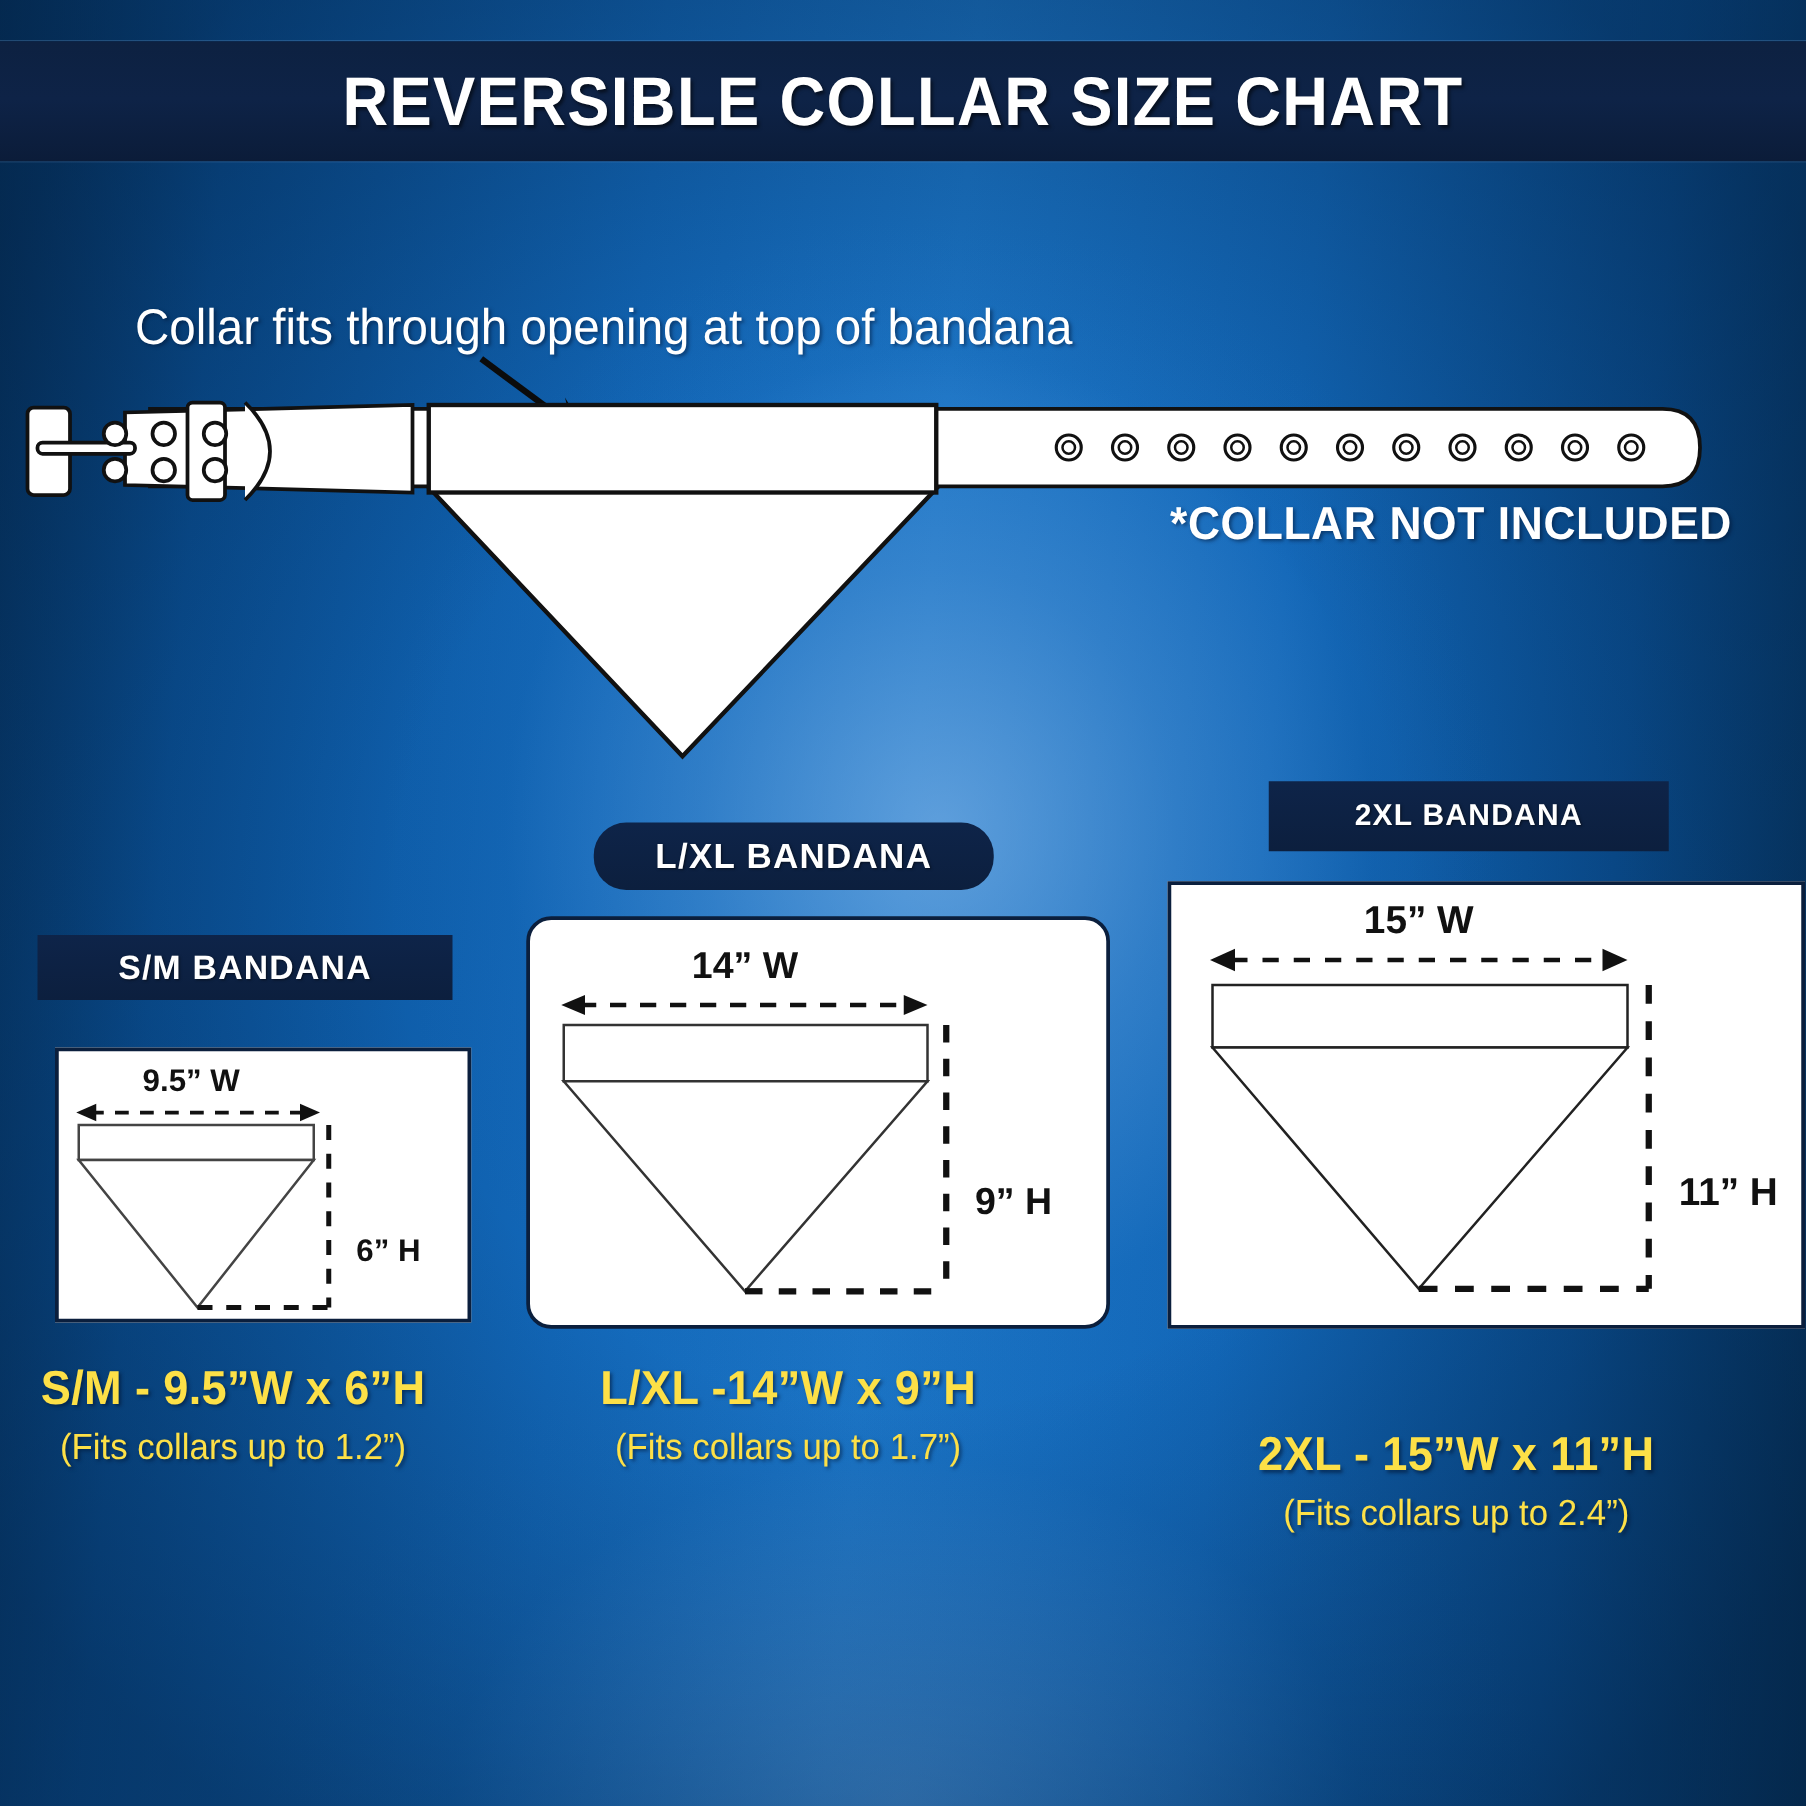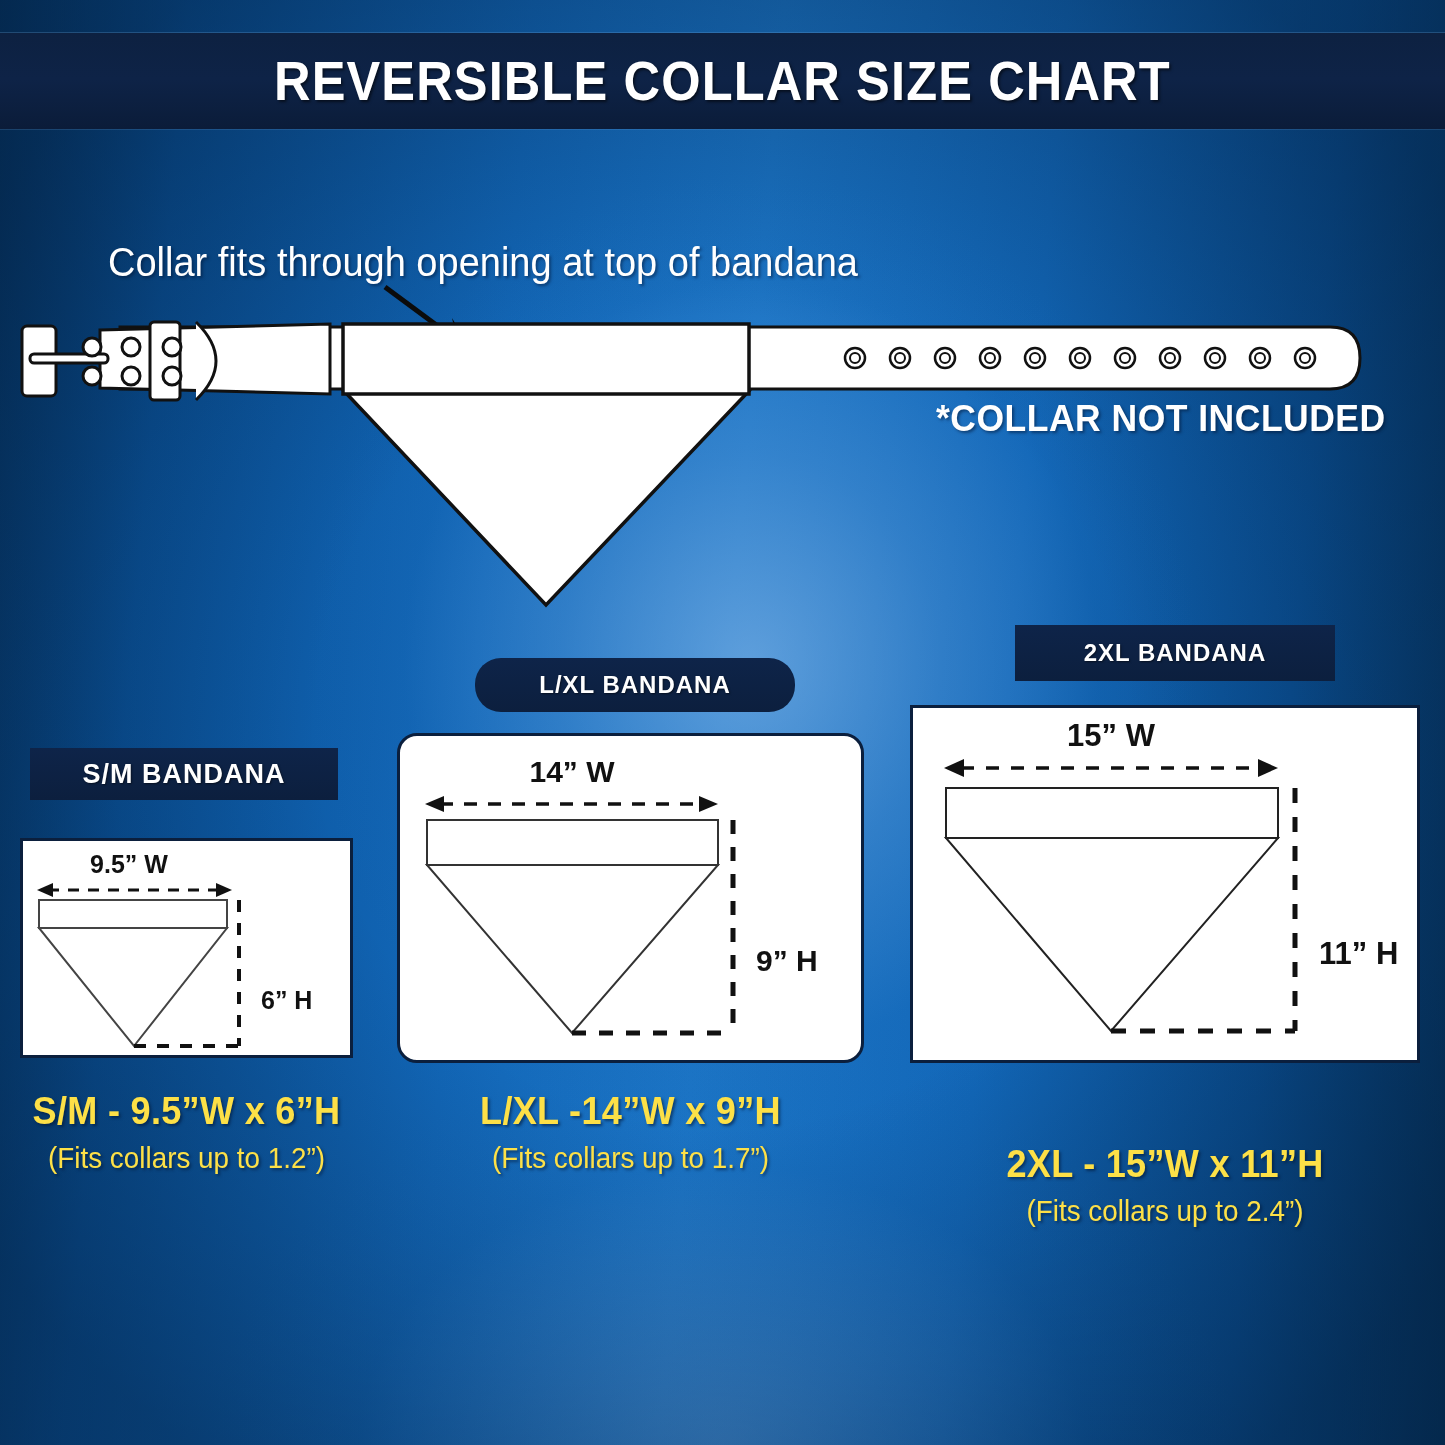--- a/index.html
+++ b/index.html
@@ -71,36 +71,37 @@
     color: #ffffff;
     font-weight: bold;
     display: flex; align-items: center; justify-content: center;
     letter-spacing: 1px;
     text-shadow: 1px 1px 2px rgba(0,0,0,0.5);
     white-space: nowrap;
   }
   .panel-card {
     background: #ffffff;
     border: 3px solid #0b1f3d;
+    margin-left: 24px;
   }
   .panel-caption {
     position: absolute; text-align: center; color: #fde047;
     text-shadow: 2px 2px 3px rgba(0,20,50,0.55);
     white-space: nowrap;
   }
   .caption-main { font-size: 38px; font-weight: bold; transform: scaleX(0.95); letter-spacing: 0.3px; }
   .caption-sub  { font-size: 29px; margin-top: 9px; transform: scaleX(0.96); }
 
   
   #panel-sm { left: 20px; top: 748px; }
-  #panel-sm .panel-header { position:absolute; left:10px; top:0; width:308px; height:52px; font-size:27px; }
+  #panel-sm .panel-header { position:absolute; left:10px; top:0; width:332px; height:52px; font-size:27px; }
 
   
   #panel-lxl { left: 397px; top: 658px; }
-  #panel-lxl .panel-header { position:absolute; left:78px; top:0; width:320px; height:54px; font-size:24px;border-radius:26px; }
+  #panel-lxl .panel-header { position:absolute; left:78px; top:0; width:320px; height:54px; font-size:28px;border-radius:26px; }
 
   
   #panel-2xl { left: 910px; top: 625px; }
   #panel-2xl .panel-header { position:absolute; left:105px; top:0; width:320px; height:56px; font-size:24px; }
 
   
   #footer { position: absolute; left: 0; top: 1295px; width: 1445px; height: 150px; }
   svg { display: block; overflow: visible; }
 </style>
 </head>

